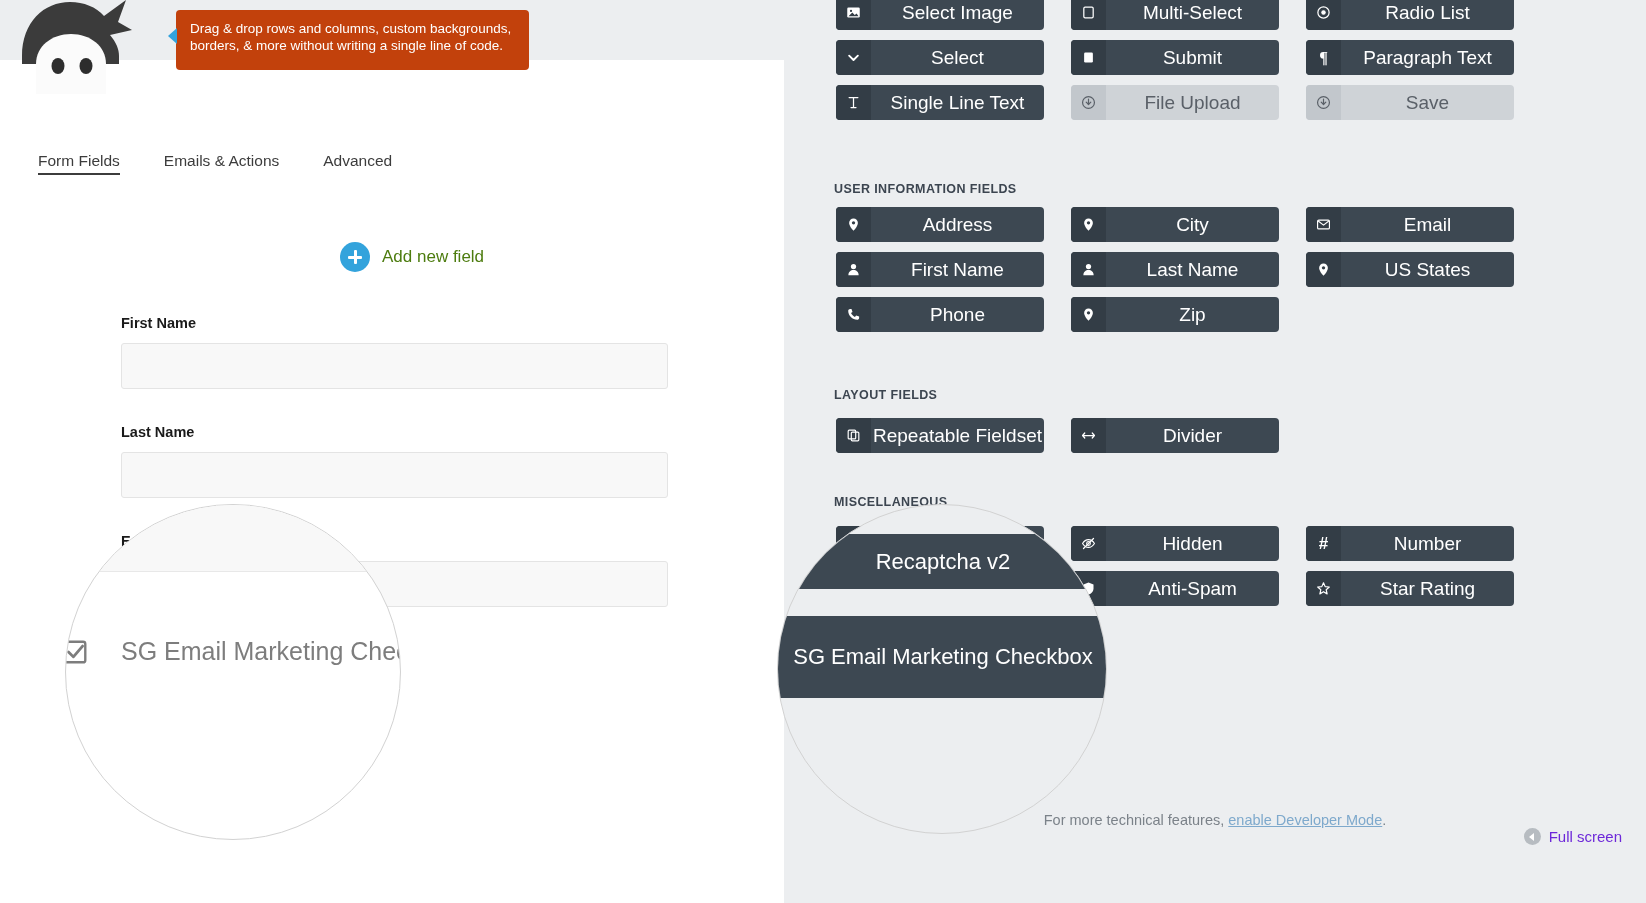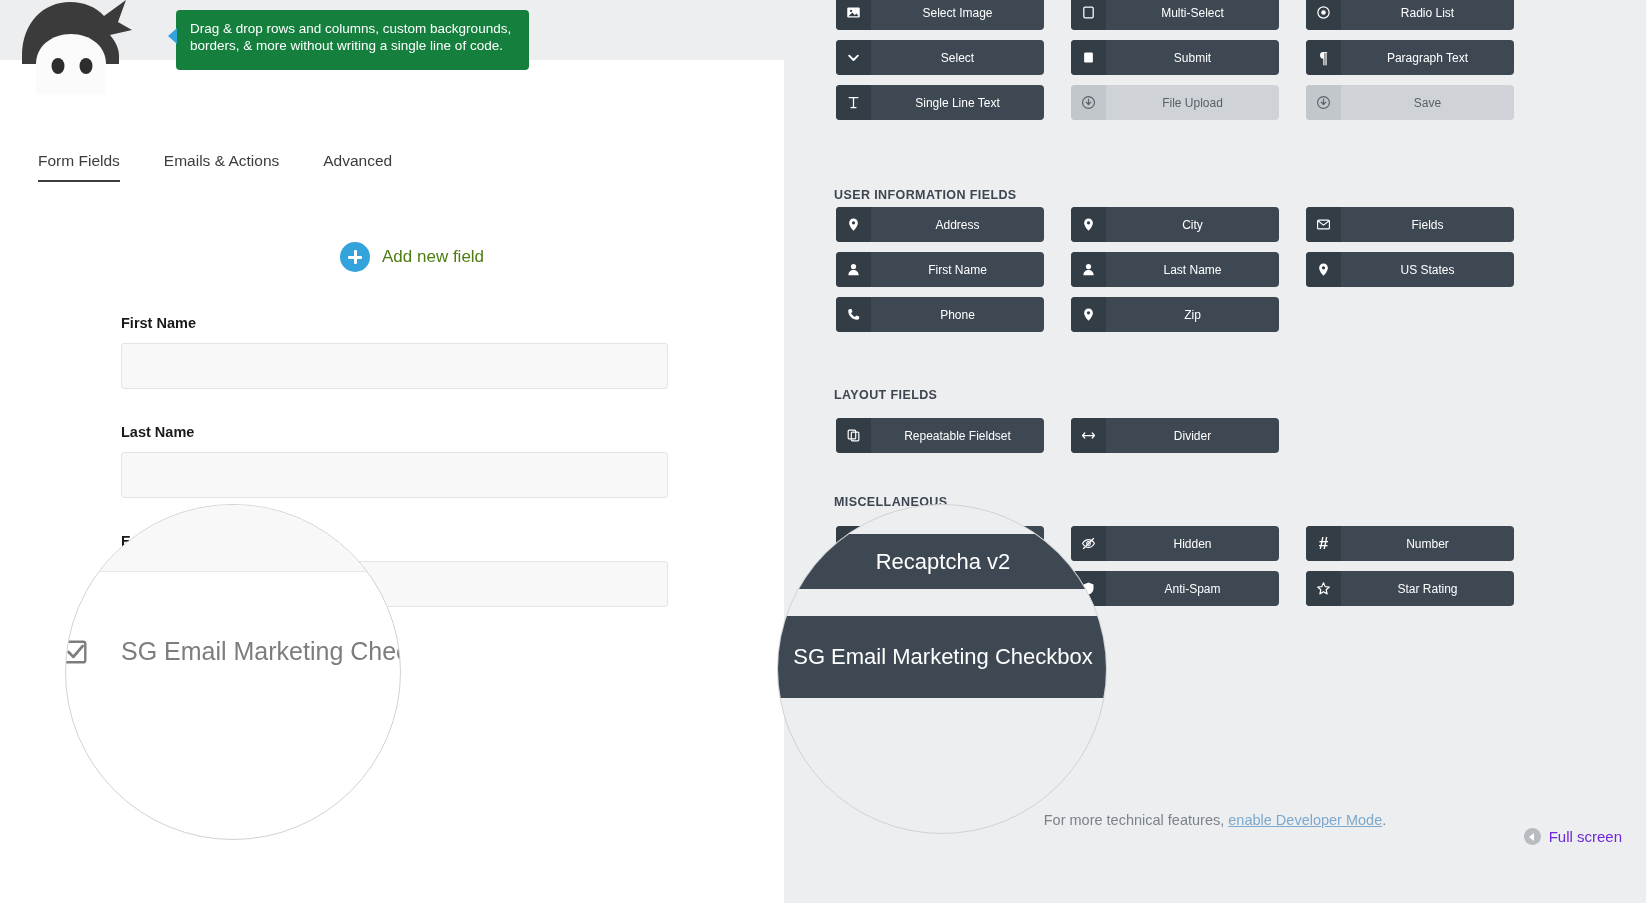--- a/index.html
+++ b/index.html
@@ -27,40 +27,40 @@
   .ninja-logo {
     position: absolute; left: 14px; top: -6px;
     width: 125px; height: 100px;
     z-index: 30;
   }
 
   
   .tooltip {
     position: absolute; left: 176px; top: 10px;
     width: 353px; height: 60px;
-    background: #15803d;
+    background: #c2410c;
     border-radius: 4px;
     padding: 10px 14px 0 14px;
     z-index: 25;
   }
   .tooltip p {
     color: #ffffff; font-size: 13.5px; line-height: 17px;
   }
   .tooltip:before {
     content: ""; position: absolute; left: -8px; top: 18px;
     border-top: 8px solid transparent;
     border-bottom: 8px solid transparent;
     border-right: 9px solid #33a3dc;
   }
 
   
   .tabs { position: absolute; left: 38px; top: 92px; display: flex; }
   .tab {
     font-size: 15.5px; color: #3c3c3c; margin-right: 44px;
-    padding-bottom: 10px; cursor: pointer; white-space: nowrap;
+    padding-bottom: 3px; cursor: pointer; white-space: nowrap;
   }
   .tab.active { border-bottom: 2px solid #3c3c3c; }
 
   
   .add-field {
     position: absolute; left: 340px; top: 182px;
     display: flex; align-items: center; cursor: pointer;
   }
   .add-circle {
     width: 30px; height: 30px; border-radius: 50%;
@@ -109,21 +109,21 @@
     cursor: pointer; overflow: hidden;
   }
   .fbtn .ic {
     width: 35px; height: 35px; flex: 0 0 35px;
     background: #333d46;
     display: flex; align-items: center; justify-content: center;
     color: #ffffff; font-size: 13px;
   }
   .fbtn .lbl {
     flex: 1; text-align: center; color: #ffffff;
-    font-size: 12px; 
+    font-size: 19px; 
   }
   .fbtn.disabled { background: #cfd3d7; }
   .fbtn.disabled .ic { background: #c2c7cc; color: #5a6068; }
   .fbtn.disabled .lbl { color: #5a6068; }
 
   .ic svg { display: block; }
 
   
   .footer-note {
     position: absolute; left: 0; right: 0; top: 812px;
@@ -274,21 +274,21 @@
           <span class="ic">
             <svg viewBox="0 0 24 24" width="15" height="15">
               <circle cx="12" cy="12" r="9.5" fill="none" stroke="currentColor" stroke-width="1.9"></circle>
               <path d="M12 6.5 V15 M8.3 11.4 L12 15.2 L15.7 11.4" fill="none" stroke="currentColor" stroke-width="1.9" stroke-linecap="round" stroke-linejoin="round"></path>
             </svg>
           </span>
           <span class="lbl">Save</span>
         </div>
       </div>
 
-    <div class="group-title" id="gt1" style="top:188px;">USER INFORMATION FIELDS</div>
+    <div class="group-title" id="gt1" style="top:182px;">USER INFORMATION FIELDS</div>
     <div class="fgrid" id="grid1" style="top:207px;">
         <div class="fbtn">
           <span class="ic">
             <svg viewBox="0 0 24 24" width="15" height="15">
               <path d="M12 2.5 C8.1 2.5 5 5.6 5 9.5 C5 14.7 12 22 12 22 C12 22 19 14.7 19 9.5 C19 5.6 15.9 2.5 12 2.5 Z" fill="#ffffff"></path>
               <circle cx="12" cy="9.3" r="2.6" fill="#333d46"></circle>
             </svg>
           </span>
           <span class="lbl">Address</span>
         </div>
@@ -301,21 +301,21 @@
           </span>
           <span class="lbl">City</span>
         </div>
         <div class="fbtn">
           <span class="ic">
             <svg viewBox="0 0 24 24" width="15" height="15">
               <rect x="2.5" y="5" width="19" height="14" rx="2" fill="none" stroke="#ffffff" stroke-width="1.9"></rect>
               <path d="M3.5 6.5 L12 13 L20.5 6.5" fill="none" stroke="#ffffff" stroke-width="1.9" stroke-linecap="round" stroke-linejoin="round"></path>
             </svg>
           </span>
-          <span class="lbl">Fields</span>
+          <span class="lbl">Email</span>
         </div>
         <div class="fbtn">
           <span class="ic">
             <svg viewBox="0 0 24 24" width="15" height="15">
               <circle cx="12" cy="7.2" r="4.2" fill="#ffffff"></circle>
               <path d="M3.8 21 C3.8 15.8 7.5 12.7 12 12.7 C16.5 12.7 20.2 15.8 20.2 21 Z" fill="#ffffff"></path>
             </svg>
           </span>
           <span class="lbl">First Name</span>
         </div>

